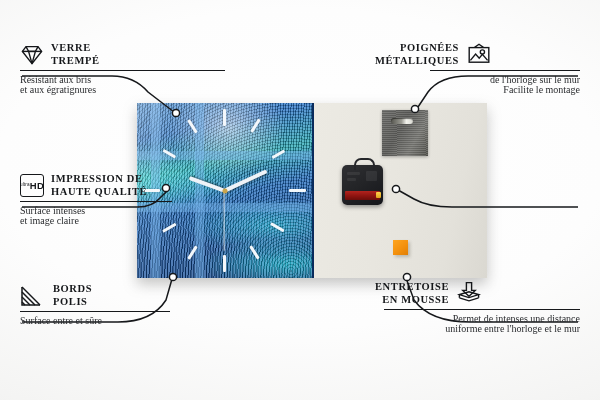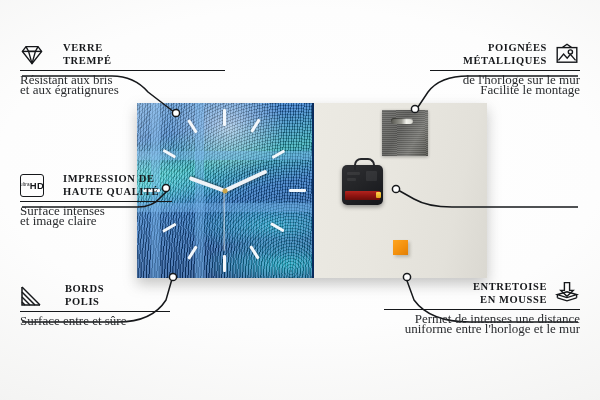--- a/index.html
+++ b/index.html
@@ -88,28 +88,28 @@
   #foam{
     position:absolute;left:79px;top:137px;width:15px;height:15px;
     background:linear-gradient(140deg,#ffa51f 0%,#f28f0c 60%,#e07f06 100%);
     box-shadow:2px 2px 3px rgba(90,85,70,.30);
   }
   
   .callout{position:absolute;width:205px;}
   .callout .head{display:flex;align-items:center;gap:7px;}
   .callout .title{
     font-weight:bold;font-size:10.5px;letter-spacing:.6px;color:#15171a;
-    line-height:12.5px;text-transform:uppercase;margin-left:12px;
+    line-height:12.5px;text-transform:uppercase;
   }
   .callout .rule{height:1.4px;background:#16181b;margin:3px 0 3.5px;}
-  .callout .desc{font-size:13px;line-height:10.4px;color:#2a2c2f;}
+  .callout .desc{font-size:10px;line-height:10.4px;color:#2a2c2f;}
   .left{text-align:left;}
   .left .head{justify-content:flex-start;}
   .right{text-align:right;}
-  .right .head{justify-content:flex-end;}
+  .right .head{}
   .icon{flex:0 0 auto;display:block;color:#15171a;}
   .hdbadge{
     flex:0 0 auto;width:22px;height:21px;border:1.6px solid #15171a;border-radius:3px;
     display:flex;flex-direction:row;align-items:center;justify-content:center;
     font-family:"Liberation Sans", sans-serif;color:#15171a;line-height:1;
   }
   .hdbadge .u{font-size:4.6px;letter-spacing:.2px;}
   .hdbadge .h{font-size:9.5px;font-weight:bold;letter-spacing:.3px;}
   #c1{left:20px;top:42px;}
   #c2{left:20px;top:173px;}

